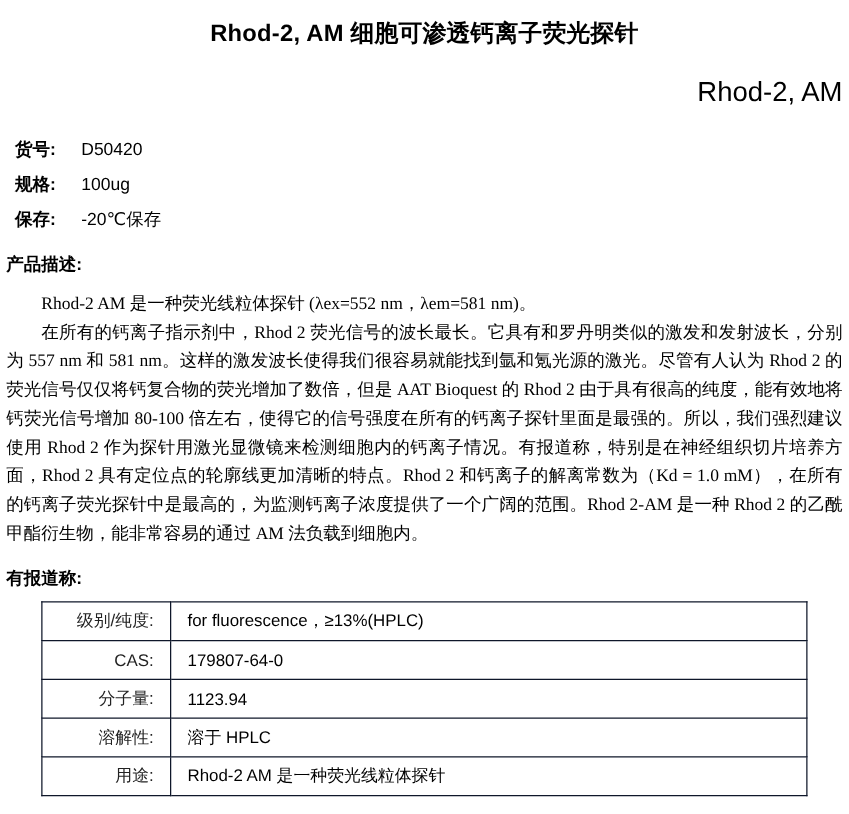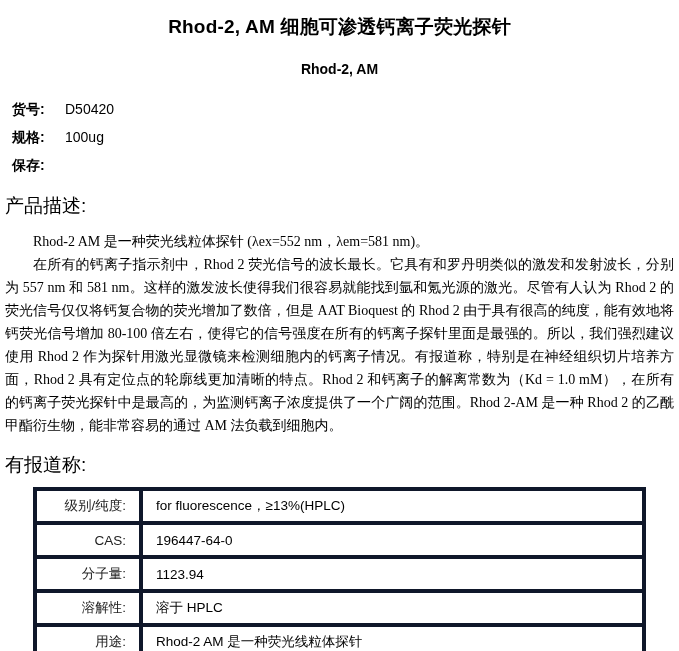--- a/index.html
+++ b/index.html
@@ -19,43 +19,43 @@
     padding: 6px 5px 0 5px;
   }
   .title {
     font-size: 19px;
     font-weight: bold;
     text-align: center;
     margin: 8px 0 0 0;
     letter-spacing: 0.2px;
   }
   .subtitle {
-    font-size: 14px;
-    font-weight: bold;
-    text-align: center;
+    font-size: 22px;
+    font-weight: normal;
+    text-align: right;
     margin: 21px 0 0 0;
   }
   .info-block {
     margin-top: 18px;
   }
   .info-row {
     display: flex;
     font-size: 14px;
     line-height: 28px;
     margin: 0 0 0 7px;
   }
   .info-label {
     font-weight: bold;
     width: 53px;
     flex: 0 0 53px;
   }
   .info-value { }
   .sec-heading {
-    font-size: 19px;
-    font-weight: normal;
+    font-size: 14px;
+    font-weight: bold;
     margin: 14px 0 0 0;
   }
   .desc-body {
     margin-top: 11px;
     font-family: Liberation Serif, serif;
   }
   .para {
     font-size: 14px;
     line-height: 23px;
     text-align: justify;
@@ -65,21 +65,21 @@
   .props-heading {
     margin-top: 15px;
   }
   table.props {
     border-collapse: collapse;
     table-layout: fixed;
     width: 613px;
     margin: 9px 0 0 28px;
   }
   table.props td {
-    border: 4px solid #0f172a;
+    border: 1px solid #0f172a;
     font-size: 13.5px;
     height: 30px;
     padding: 0 13px;
     vertical-align: middle;
     background: #ffffff;
   }
   td.prop-label {
     width: 76px;
     text-align: right;
     color: #222222;
@@ -100,41 +100,42 @@
     <div class="info-row">
       <span class="info-label">货号:</span>
       <span class="info-value">D50420</span>
     </div>
     <div class="info-row">
       <span class="info-label">规格:</span>
       <span class="info-value">100ug</span>
     </div>
     <div class="info-row">
       <span class="info-label">保存:</span>
+      <span class="info-value">-20℃保存</span>
     </div>
   </div>
 
   <div class="sec-heading">产品描述:</div>
 
   <div class="desc-body">
     <p class="para">Rhod-2 AM 是一种荧光线粒体探针 (λex=552 nm，λem=581 nm)。</p>
     <p class="para">在所有的钙离子指示剂中，Rhod 2 荧光信号的波长最长。它具有和罗丹明类似的激发和发射波长，分别为 557 nm 和 581 nm。这样的激发波长使得我们很容易就能找到氩和氪光源的激光。尽管有人认为 Rhod 2 的荧光信号仅仅将钙复合物的荧光增加了数倍，但是 AAT Bioquest 的 Rhod 2 由于具有很高的纯度，能有效地将钙荧光信号增加 80-100 倍左右，使得它的信号强度在所有的钙离子探针里面是最强的。所以，我们强烈建议使用 Rhod 2 作为探针用激光显微镜来检测细胞内的钙离子情况。有报道称，特别是在神经组织切片培养方面，Rhod 2 具有定位点的轮廓线更加清晰的特点。Rhod 2 和钙离子的解离常数为（Kd = 1.0 mM），在所有的钙离子荧光探针中是最高的，为监测钙离子浓度提供了一个广阔的范围。Rhod 2-AM 是一种 Rhod 2 的乙酰甲酯衍生物，能非常容易的通过 AM 法负载到细胞内。</p>
   </div>
 
   <div class="sec-heading props-heading">有报道称:</div>
 
   <table class="props">
     <tbody>
       <tr>
         <td class="prop-label">级别/纯度:</td>
         <td class="prop-value">for fluorescence，≥13%(HPLC)</td>
       </tr>
       <tr>
         <td class="prop-label">CAS:</td>
-        <td class="prop-value">196447-64-0</td>
+        <td class="prop-value">179807-64-0</td>
       </tr>
       <tr>
         <td class="prop-label">分子量:</td>
         <td class="prop-value">1123.94</td>
       </tr>
       <tr>
         <td class="prop-label">溶解性:</td>
         <td class="prop-value">溶于 HPLC</td>
       </tr>
       <tr>

